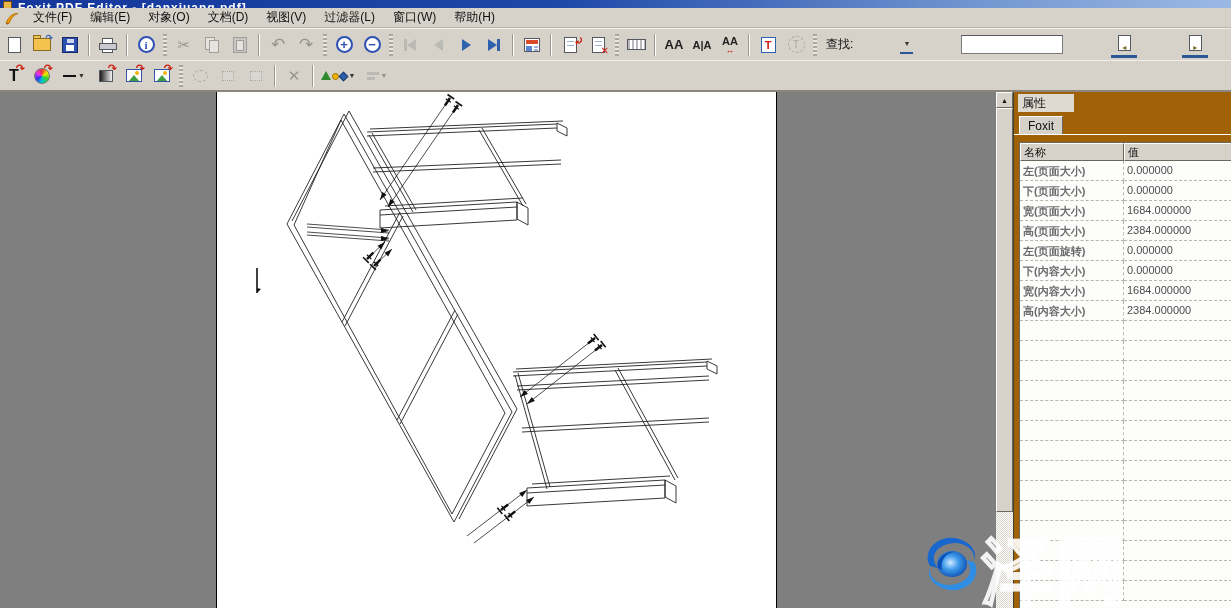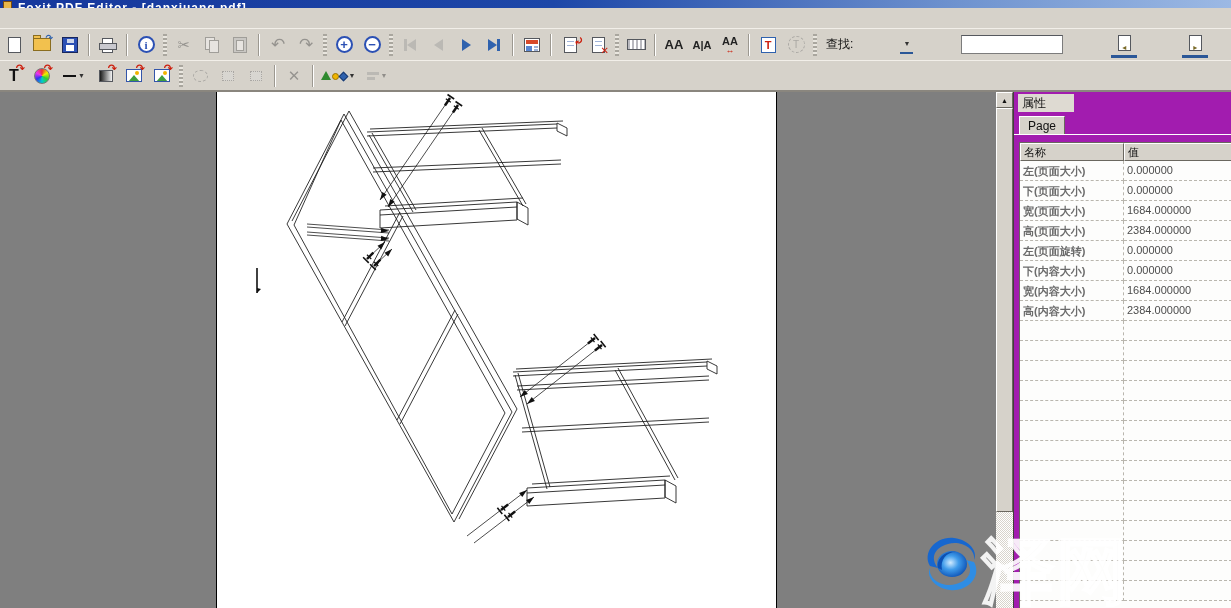--- a/index.html
+++ b/index.html
@@ -99,21 +99,21 @@
   .vscroll { position:absolute; left:996px; top:0; width:17px; height:516px; background:#e9e6df; }
   .vs-up { position:absolute; left:0; top:0; width:17px; height:16px; background:#d6d2ca;
     border:1px solid; border-color:#fff #6a675f #6a675f #fff; display:flex; align-items:center; justify-content:center;
     font-size:7px; color:#111; }
   .vs-thumb { position:absolute; left:0; top:16px; width:17px; height:404px; background:#d6d2ca;
     border:1px solid; border-color:#fff #6a675f #6a675f #fff; }
   .vs-track { position:absolute; left:0; top:420px; width:17px; height:96px;
     background:repeating-conic-gradient(#ffffff 0% 25%, #d8d4cc 0% 50%); background-size:2px 2px; }
 
   
-  .panel { position:absolute; left:1013px; top:0; width:218px; height:516px; background:#a21caf;
+  .panel { position:absolute; left:1013px; top:0; width:218px; height:516px; background:#a16207;
     border-left:1px solid #403e39; }
   .ptitle { position:absolute; left:4px; top:2px; width:56px; height:18px; background:#dedad2;
     display:flex; align-items:center; padding-left:4px; color:#111; }
   .ptab { position:absolute; left:5px; top:24px; height:18px; padding:0 8px; background:#d6d2ca;
     border-left:1px solid #fff; border-top:1px solid #fff; border-right:1px solid #6a675f;
     display:flex; align-items:center; color:#111; }
   .ptabline { position:absolute; left:0; top:42px; width:218px; height:1px; background:#fff; }
   .pgrid { position:absolute; left:5px; top:50px; width:213px; height:466px; background:#fdfdfc;
     border-left:1px solid #6a675f; border-top:1px solid #6a675f; overflow:hidden; }
   .ghead { display:flex; height:18px; }
@@ -135,20 +135,36 @@
 </head>
 <body>
 
 <div id="app">
 
   <div class="titlebar">
     <div class="tico"></div>
     <div class="ttext">Foxit PDF Editor - [danxiuang.pdf]</div>
   </div>
 
+  <div class="menubar">
+    <div class="menulogo">
+      <svg width="16" height="16" viewBox="0 0 16 16">
+        <path d="M2,13 Q6,3 14,3.5 Q8.5,4.5 5,13.5 Z" fill="#f59d00" stroke="#a86400" stroke-width="0.8"></path>
+        <path d="M2,13 l2.5,0.7 -1.5,1 z" fill="#7a4a10"></path>
+      </svg>
+    </div>
+    <div class="menuitem">文件(F)</div>
+    <div class="menuitem">编辑(E)</div>
+    <div class="menuitem">对象(O)</div>
+    <div class="menuitem">文档(D)</div>
+    <div class="menuitem">视图(V)</div>
+    <div class="menuitem">过滤器(L)</div>
+    <div class="menuitem">窗口(W)</div>
+    <div class="menuitem">帮助(H)</div>
+  </div>
 
   <div class="toolbar tb1">
     <div class="tbtn">
         <div class="pg"></div>
       </div>
     <div class="tbtn">
       <div class="folder">
           <div class="tab"></div>
           <div class="bk"></div>
           <div class="ar">↷</div>
@@ -450,21 +466,21 @@
     <div class="vscroll">
       <div class="vs-up">
           <span>▲</span>
         </div>
       <div class="vs-thumb"></div>
       <div class="vs-track"></div>
     </div>
 
     <div class="panel">
       <div class="ptitle">属性</div>
-      <div class="ptab">Page</div>
+      <div class="ptab">Foxit</div>
       <div class="ptabline"></div>
       <div class="pgrid">
         <div class="ghead">
           <div class="c1">名称</div>
           <div class="c2">值</div>
         </div>
         <div class="grow">
             <div class="c1">左(页面大小)</div>
             <div class="c2">0.000000</div>
           </div>

